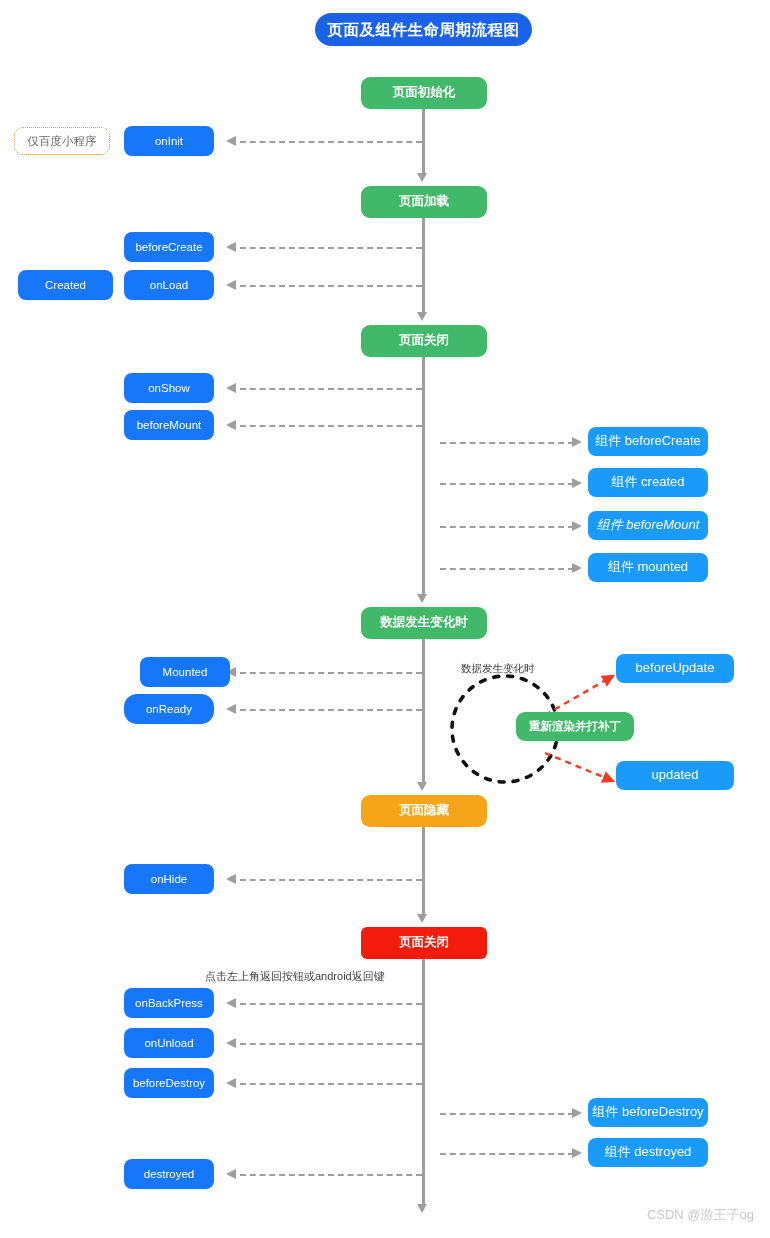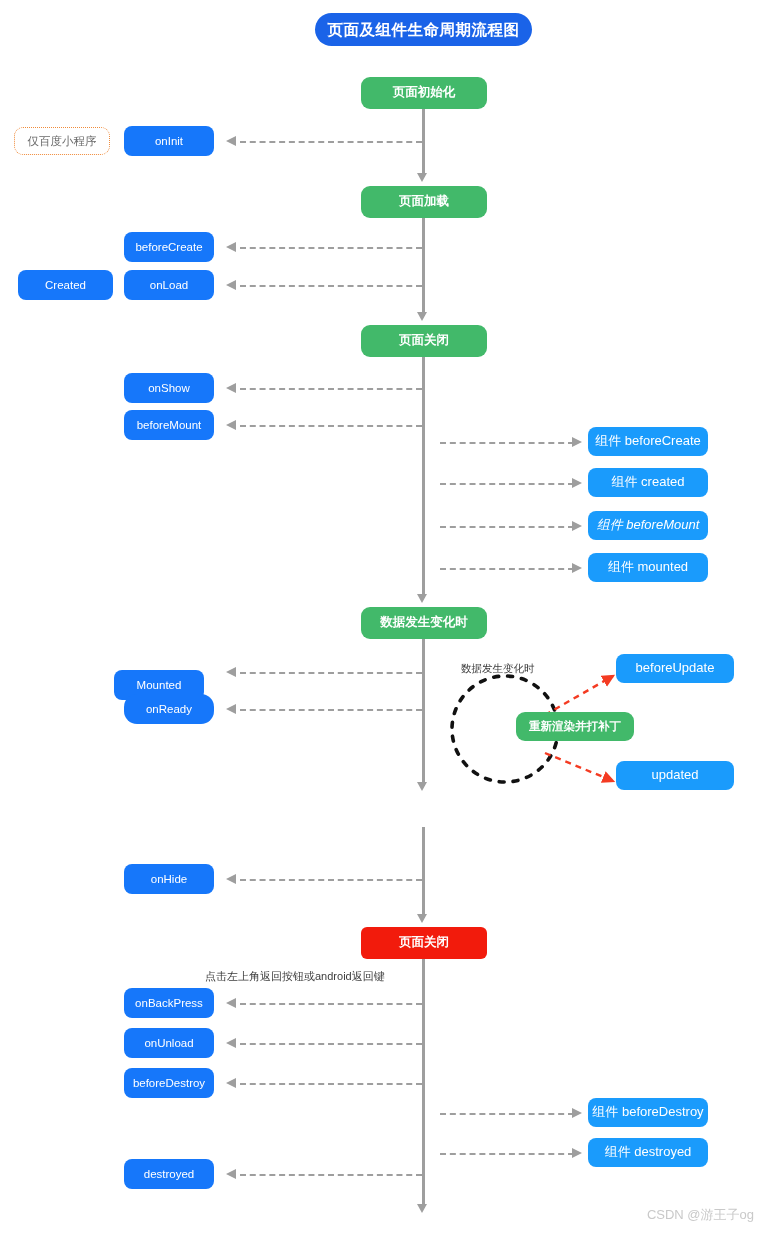--- a/index.html
+++ b/index.html
@@ -110,20 +110,21 @@
   <div class="vline" style="left:422px;top:827px;height:91px;"></div>
   <div class="vtip" style="left:417px;top:914px;"></div>
 
   <div class="vline" style="left:422px;top:959px;height:249px;"></div>
   <div class="vtip" style="left:417px;top:1204px;"></div>
 
   <div class="node green" style="left:361px;top:186px;width:126px;height:32px;">页面加载</div>
   <div class="node green" style="left:361px;top:77px;width:126px;height:32px;">页面初始化</div>
   <div class="node green" style="left:361px;top:325px;width:126px;height:32px;">页面关闭</div>
   <div class="node green" style="left:361px;top:607px;width:126px;height:32px;">数据发生变化时</div>
+  <div class="node orange" style="left:361px;top:795px;width:126px;height:32px;">页面隐藏</div>
   <div class="node red" style="left:361px;top:927px;width:126px;height:32px;">页面关闭</div>
 
   <div class="hdash" style="left:240px;top:141px;width:182px;"></div>
   <div class="ltip" style="left:226px;top:136px;"></div>
 
   <div class="hdash" style="left:240px;top:247px;width:182px;"></div>
   <div class="ltip" style="left:226px;top:242px;"></div>
 
   <div class="hdash" style="left:240px;top:285px;width:182px;"></div>
   <div class="ltip" style="left:226px;top:280px;"></div>
@@ -153,21 +154,21 @@
   <div class="ltip" style="left:226px;top:1078px;"></div>
 
   <div class="hdash" style="left:240px;top:1174px;width:182px;"></div>
   <div class="ltip" style="left:226px;top:1169px;"></div>
 
   <div class="node blue" style="left:124px;top:126px;width:90px;height:30px;">onInit</div>
   <div class="node blue" style="left:124px;top:232px;width:90px;height:30px;">beforeCreate</div>
   <div class="node blue" style="left:124px;top:270px;width:90px;height:30px;">onLoad</div>
   <div class="node blue" style="left:124px;top:373px;width:90px;height:30px;">onShow</div>
   <div class="node blue" style="left:124px;top:410px;width:90px;height:30px;">beforeMount</div>
-  <div class="node blue" style="left:114px;top:657px;width:90px;height:30px;margin-top:13px;">Mounted</div>
+  <div class="node blue" style="left:140px;top:657px;width:90px;height:30px;">Mounted</div>
   <div class="node blue" style="left:124px;top:694px;width:90px;height:30px;border-radius:13px;">onReady</div>
   <div class="node blue" style="left:124px;top:864px;width:90px;height:30px;">onHide</div>
   <div class="node blue" style="left:124px;top:988px;width:90px;height:30px;">onBackPress</div>
   <div class="node blue" style="left:124px;top:1028px;width:90px;height:30px;">onUnload</div>
   <div class="node blue" style="left:124px;top:1068px;width:90px;height:30px;">beforeDestroy</div>
   <div class="node blue" style="left:124px;top:1159px;width:90px;height:30px;">destroyed</div>
 
   <div class="node blue" style="left:18px;top:270px;width:95px;height:30px;">Created</div>
 
   <div class="node badge" style="left:14px;top:127px;width:96px;height:28px;">仅百度小程序</div>

